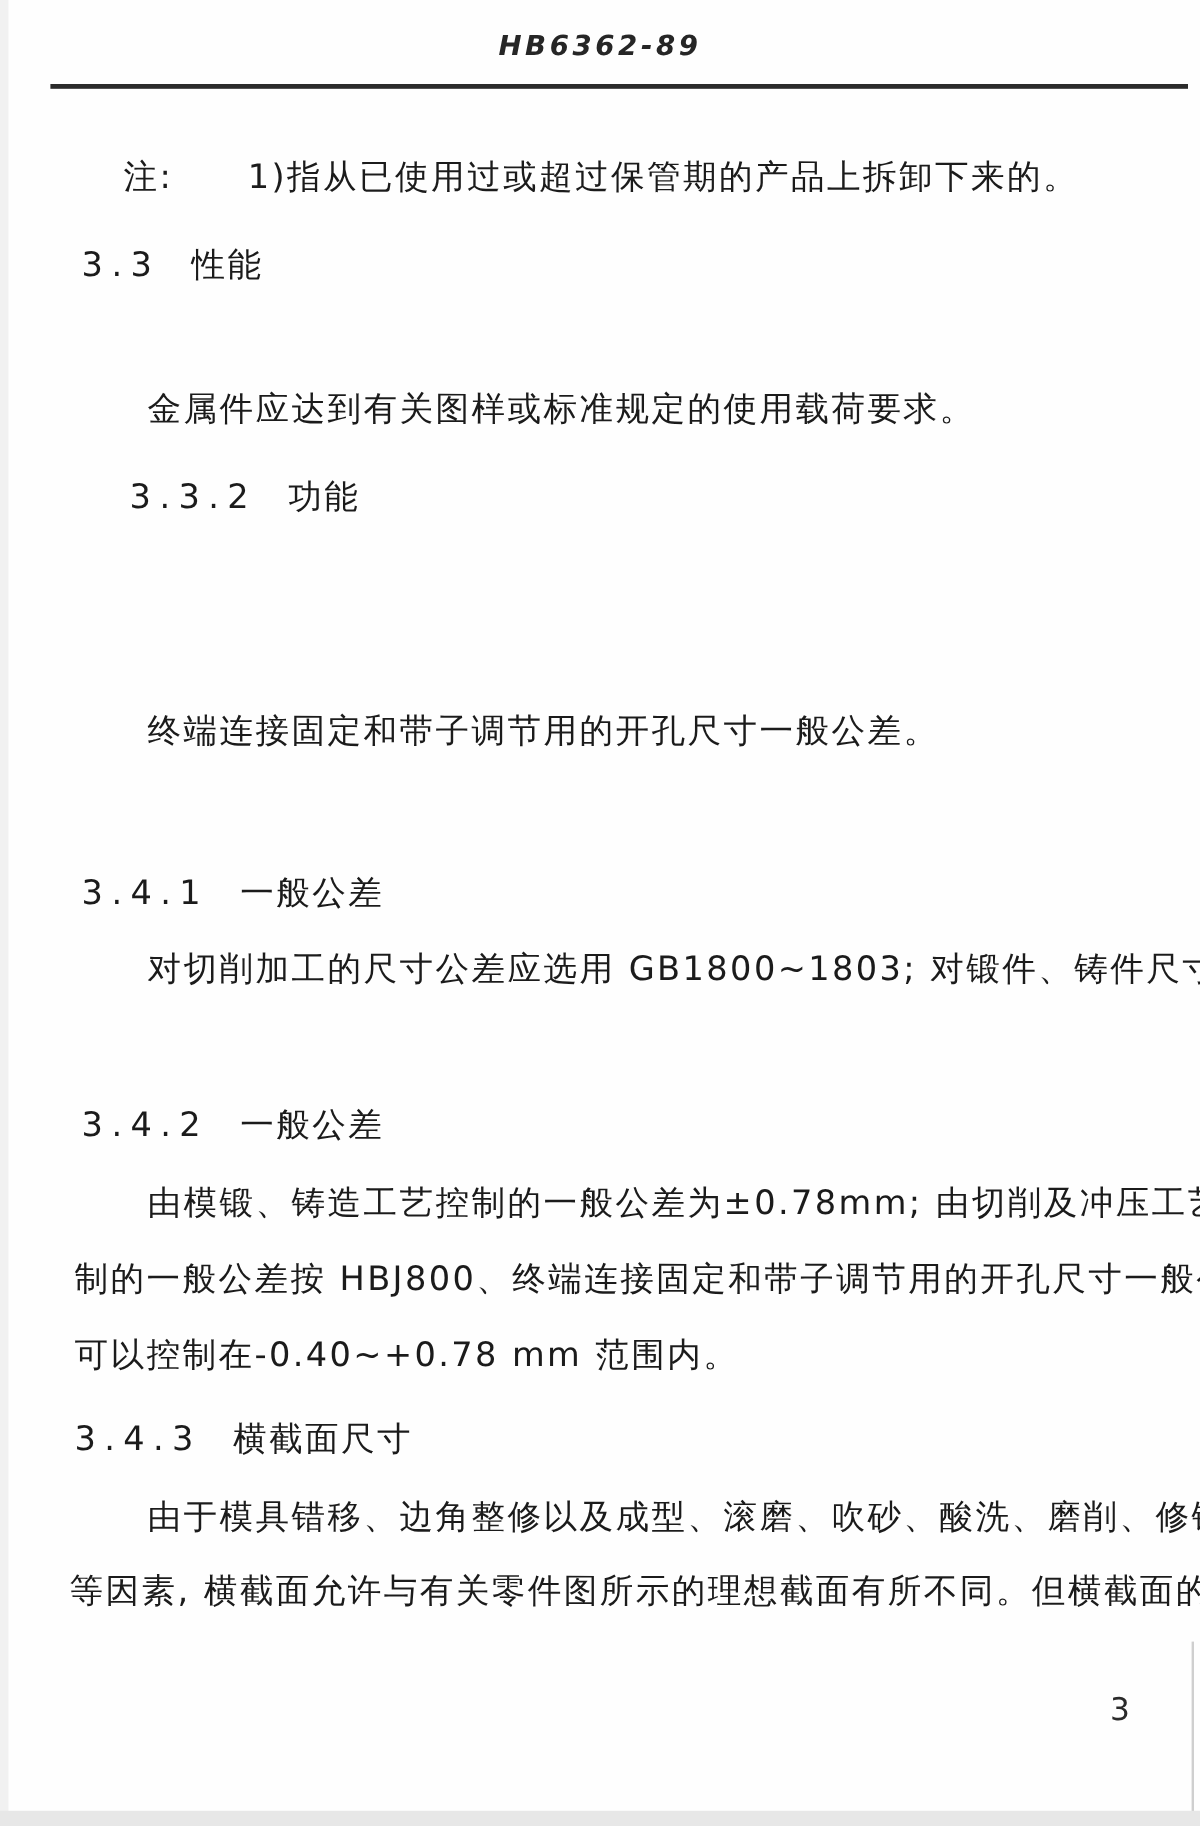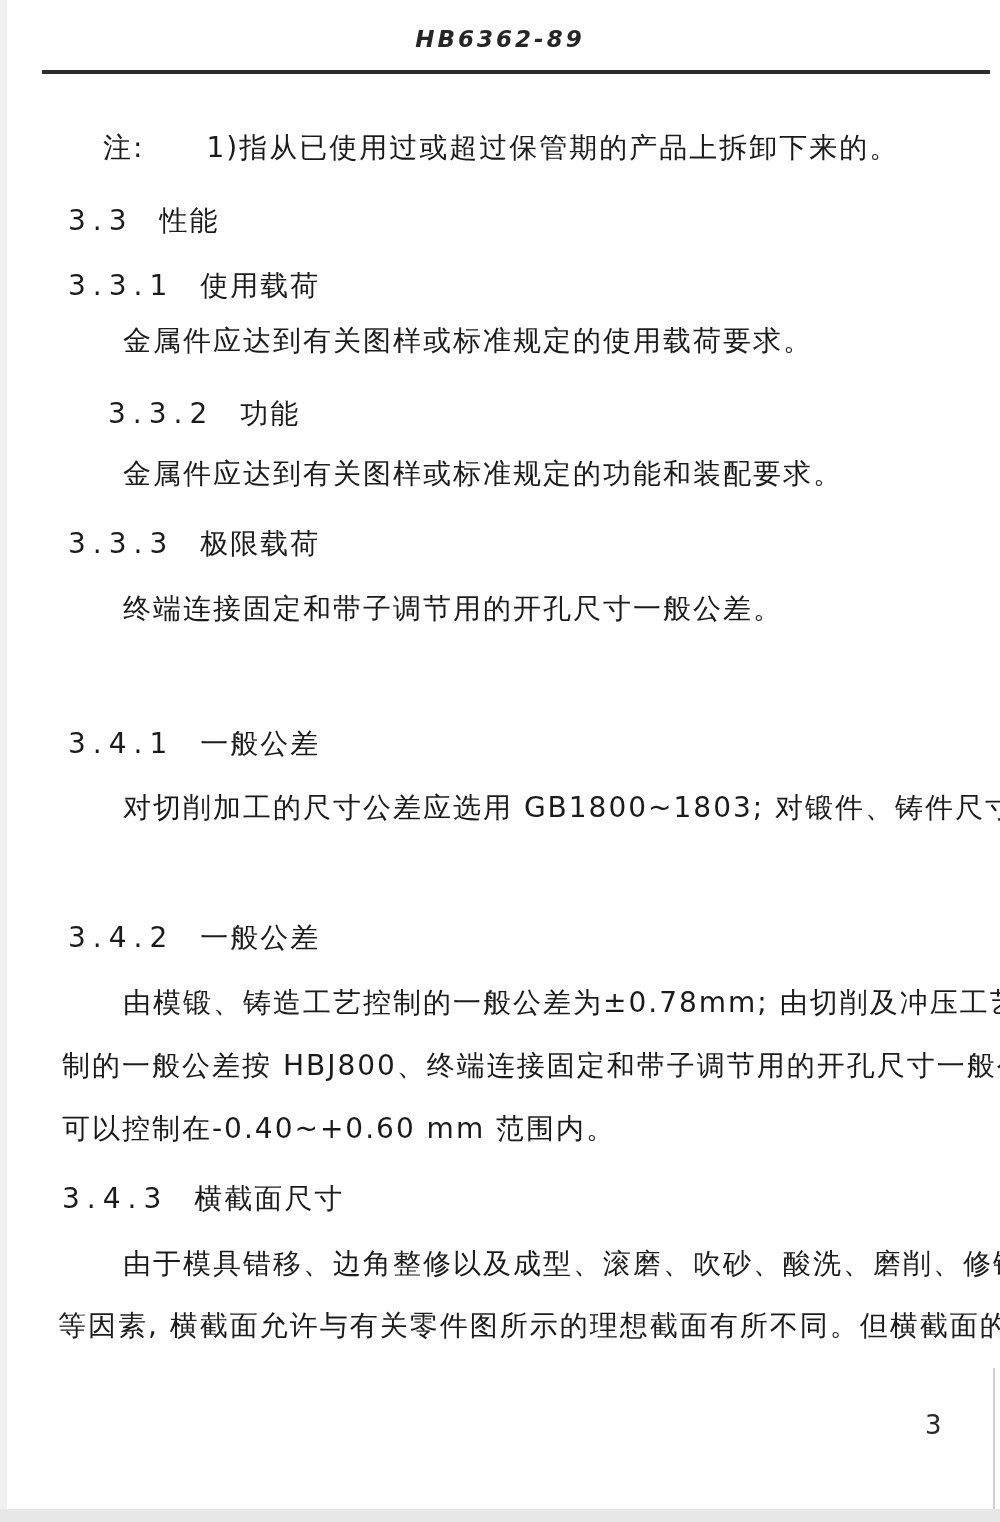--- a/index.html
+++ b/index.html
@@ -102,52 +102,45 @@
 
 
   <div class="tline" style="top:131px; left:103px;">
     <span class="note-label">注:</span><span>1)指从已使用过或超过保管期的产品上拆卸下来的。</span>
   </div>
 
   <div class="tline headpos" style="top:204px;">
     <span class="hnum">3.3</span><span>性能</span>
   </div>
 
-  <div class="tline headpos" style="top:269px;">
-    <span class="hnum">3.3.1</span><span>使用载荷</span>
-  </div>
 
   <div class="tline indent" style="top:324px;">金属件应达到有关图样或标准规定的使用载荷要求。</div>
 
   <div class="tline headpos" style="top:397px;margin-left:40px;">
     <span class="hnum">3.3.2</span><span>功能</span>
   </div>
 
-  <div class="tline indent" style="top:457px;">金属件应达到有关图样或标准规定的功能和装配要求。</div>
 
-  <div class="tline headpos" style="top:527px;">
-    <span class="hnum">3.3.3</span><span>极限载荷</span>
-  </div>
 
   <div class="tline indent" style="top:592px;">终端连接固定和带子调节用的开孔尺寸一般公差。</div>
 
 
   <div class="tline headpos" style="top:727px;">
     <span class="hnum">3.4.1</span><span>一般公差</span>
   </div>
 
   <div class="tline indent" style="top:791px;">对切削加工的尺寸公差应选用 GB1800~1803; 对锻件、铸件尺寸公差</div>
 
   <div class="tline headpos" style="top:921px;">
     <span class="hnum">3.4.2</span><span>一般公差</span>
   </div>
 
   <div class="tline indent" style="top:986px;">由模锻、铸造工艺控制的一般公差为±0.78mm; 由切削及冲压工艺控</div>
   <div class="tline cont" style="top:1049px;">制的一般公差按 HBJ800、终端连接固定和带子调节用的开孔尺寸一般公差</div>
-  <div class="tline cont" style="top:1112px;">可以控制在-0.40~+0.60 mm 范围内。</div>
+  <div class="tline cont" style="top:1112px;">可以控制在-0.40~+0.78 mm 范围内。</div>
 
   <div class="tline headpos" style="top:1182px; left:62px;">
     <span class="hnum">3.4.3</span><span>横截面尺寸</span>
   </div>
 
   <div class="tline indent" style="top:1247px;">由于模具错移、边角整修以及成型、滚磨、吹砂、酸洗、磨削、修锉</div>
   <div class="tline cont" style="top:1309px; left:58px;">等因素, 横截面允许与有关零件图所示的理想截面有所不同。但横截面的</div>
 
   <div class="page-num">3</div>
 

